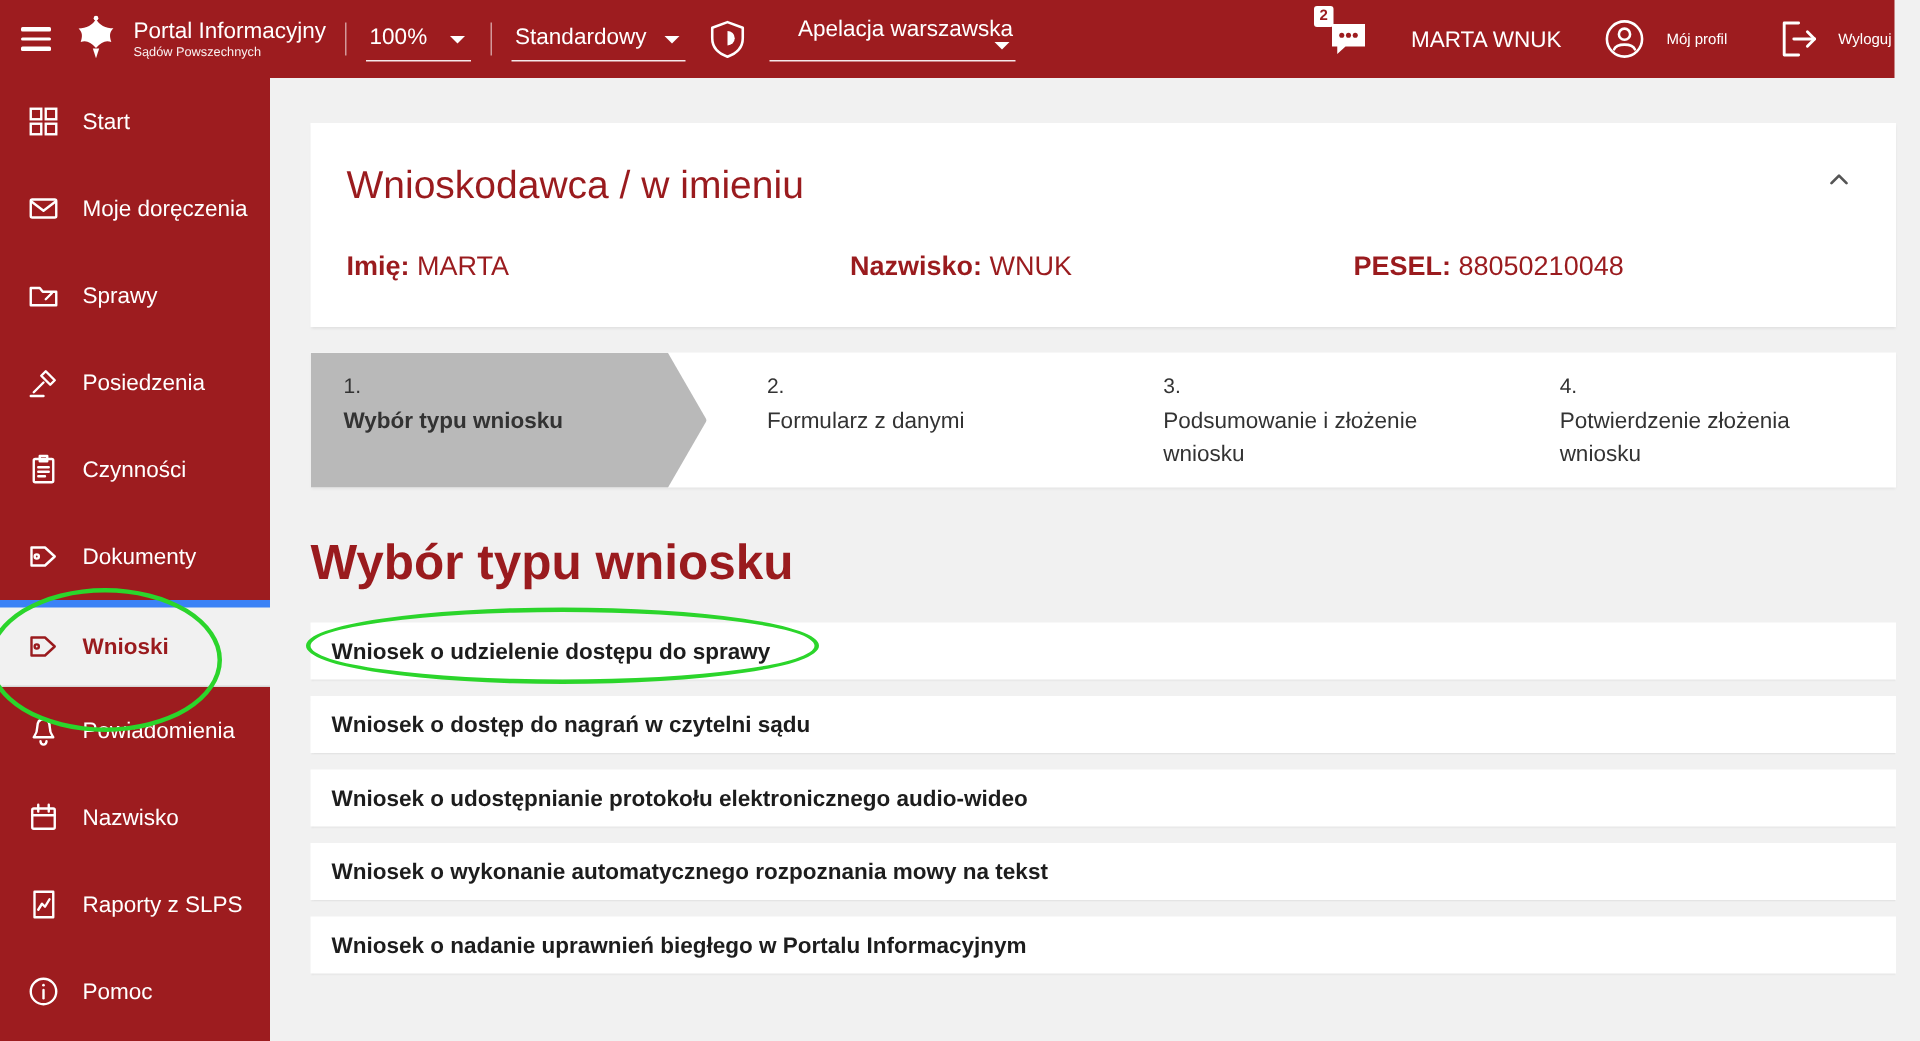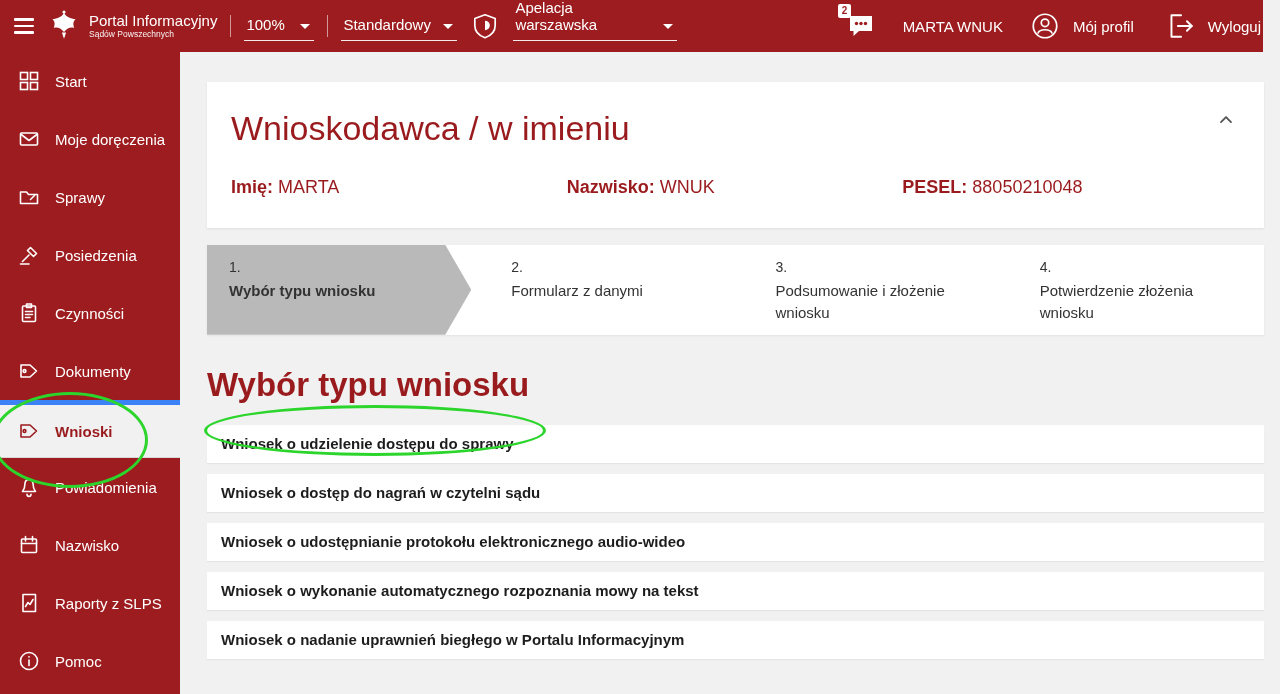--- a/index.html
+++ b/index.html
@@ -17,45 +17,45 @@
   .menu-btn span{display:block;height:2.5px;background:#fff;border-radius:1px;}
   .brand{display:flex;align-items:center;gap:8px;cursor:pointer;}
   .brand-text{display:flex;flex-direction:column;line-height:1.15;}
   .brand-title{font-size:15px;}
   .brand-sub{font-size:8.5px;opacity:.95;}
   .sep{width:1px;height:22px;background:rgba(255,255,255,.55);}
   .dd{display:flex;align-items:flex-end;justify-content:space-between;border-bottom:1px solid rgba(255,255,255,.9);
       padding:0 2px 7px 2px;font-size:15px;cursor:pointer;box-sizing:border-box;height:30px;}
   .dd-zoom{width:70px;}
   .dd-theme{width:116px;}
-  .dd-region{width:164px;}
+  .dd-region{width:164px;flex-direction:column;}
   .caret{width:0;height:0;border-left:5px solid transparent;border-right:5px solid transparent;border-top:5px solid #fff;margin:0 2px 4px 8px;}
   .tb-icon{display:flex;align-items:center;justify-content:center;cursor:pointer;background:none;border:none;padding:0;color:#fff;}
   .right-cluster{margin-left:auto;display:flex;align-items:center;gap:12px;padding-right:2px;}
   .chat-wrap{position:relative;margin-right:2px;}
   .badge{
     position:absolute;top:-7px;left:-7px;background:#fff;color:var(--red);
     font-size:10px;font-weight:bold;padding:1px 4px;border-radius:2px;line-height:1.2;
   }
   .user-name{font-size:15px;margin-right:14px;white-space:nowrap;margin-left:12px;}
-  .tb-label{font-size:15px;white-space:nowrap;cursor:pointer;}
+  .tb-label{font-size:10px;white-space:nowrap;cursor:pointer;}
   .profile-label{margin-right:18px;}
   
   .sidebar{position:absolute;top:52px;left:0;width:180px;bottom:0;background:var(--red);z-index:5;}
   .side-item{
     height:58px;display:flex;align-items:center;gap:13px;padding-left:16px;color:#fff;
     font-size:15px;cursor:pointer;box-sizing:border-box;
   }
   .side-item .ic{width:26px;display:flex;justify-content:center;flex:none;}
   .side-item.active{background:#f1f1f1;color:var(--red-text);font-weight:600;border-top:5px solid #3b82f6;border-bottom:1px solid #d7d7d7;}
   
   .main{position:absolute;left:180px;top:52px;right:0;bottom:0;background:#f1f1f1;box-sizing:border-box;padding:30px 16px 0 27px;overflow:hidden;}
   .card{background:#fff;box-shadow:0 1px 2px rgba(0,0,0,.08);padding:26px 26px 30px 24px;}
   .card-head{display:flex;align-items:flex-start;justify-content:space-between;}
-  .card-title{margin:0;font-size:34px;font-weight:400;color:var(--red-text);line-height:1.2;}
+  .card-title{margin:0;font-size:26px;font-weight:400;color:var(--red-text);line-height:1.2;}
   .collapse-btn{background:none;border:none;cursor:pointer;padding:2px;color:#555;}
   .fields{display:grid;grid-template-columns:1fr 1fr 1fr;margin-top:28px;font-size:18px;color:var(--red-text);}
   .flabel{font-weight:bold;margin-right:5px;}
   
   .wizard{margin-top:17px;display:flex;background:#fff;min-height:90px;box-shadow:0 1px 2px rgba(0,0,0,.06);}
   .step{width:25%;box-sizing:border-box;padding:14px 16px 10px 40px;color:#333;}
   .step .num{font-size:14px;margin-bottom:5px;}
   .step .lbl{font-size:15px;line-height:1.45;}
   .step.active{
     background:#b9b9b9;padding-left:22px;

